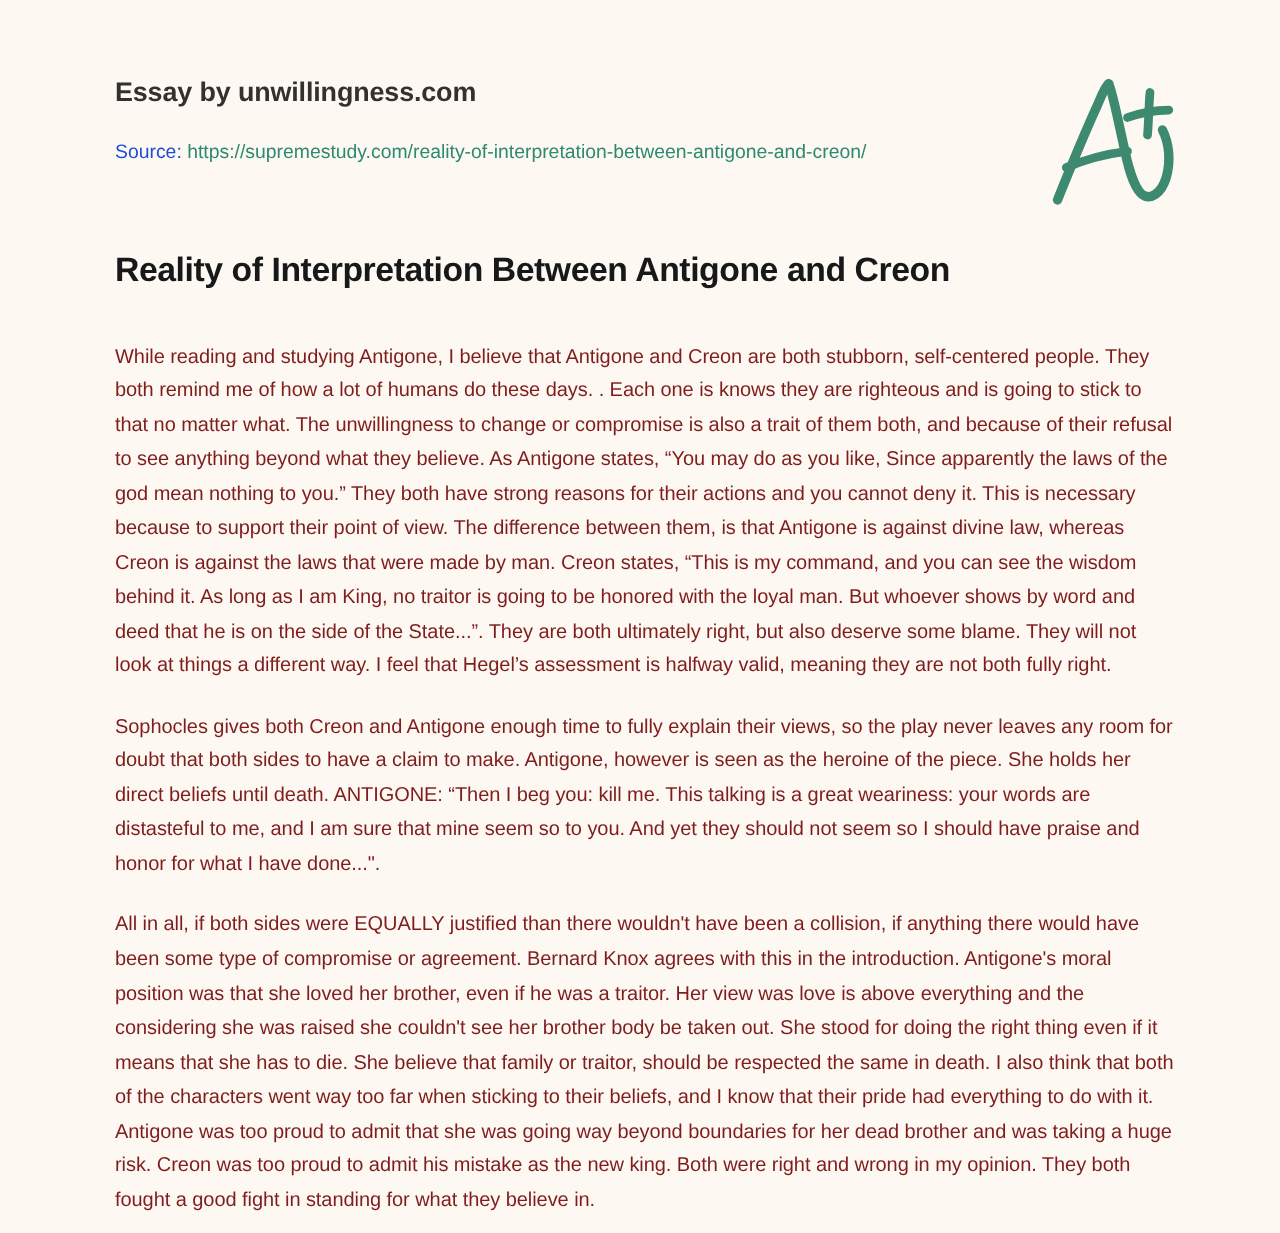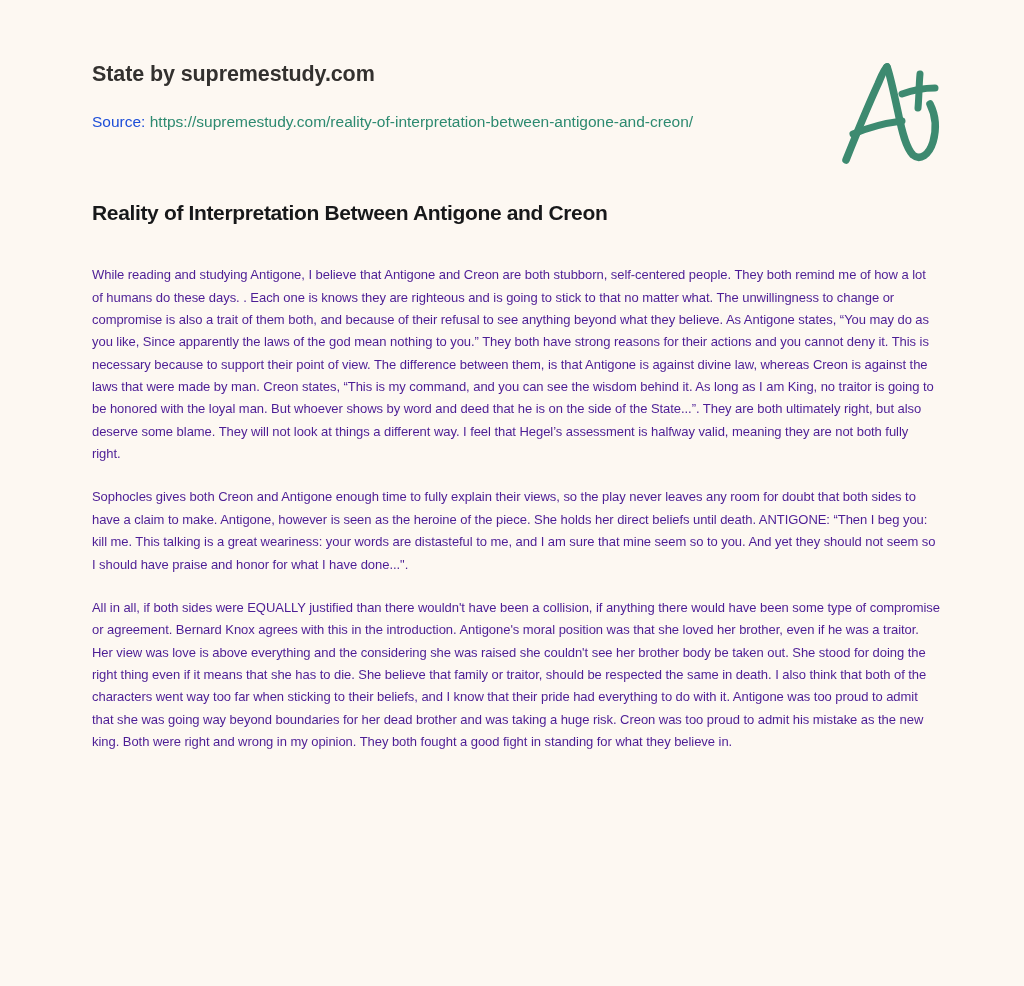--- a/index.html
+++ b/index.html
@@ -69,46 +69,46 @@
     display: block;
   }
   .brand-logo svg { display: block; width: 100%; height: 100%; }
 
   
   .article {
     padding: 0 84px 0 92px;
   }
 
   .article-title {
-    font-size: 21px;
+    font-size: 27px;
     font-weight: 700;
     letter-spacing: -0.35px;
     color: #17181a;
     line-height: 1.25;
     margin: 0 0 38px 0;
   }
 
   .article-body p {
-    font-size: 13px;
+    font-size: 16px;
     line-height: 1.72;
-    color: #4c1d95;
+    color: #7f1d1d;
     margin: 0 0 21px 0;
     letter-spacing: -0.05px;
     text-align: left;
   }
   .article-body p:last-child { margin-bottom: 0; }
 </style>
 </head>
 <body>
 
 <div class="page">
 
   <header class="site-header">
 
-    <div class="byline">State by supremestudy.com</div>
+    <div class="byline">Essay by unwillingness.com</div>
 
     <div class="source-line">
       <span class="source-label">Source:</span>
       <a class="source-url" href="#">https://supremestudy.com/reality-of-interpretation-between-antigone-and-creon/</a>
     </div>
 
     <div class="brand-logo">
       <svg viewBox="0 0 118 112" xmlns="http://www.w3.org/2000/svg" aria-hidden="true">
         <g fill="none" stroke="#3d8a70" stroke-linecap="round" stroke-linejoin="round">
 

